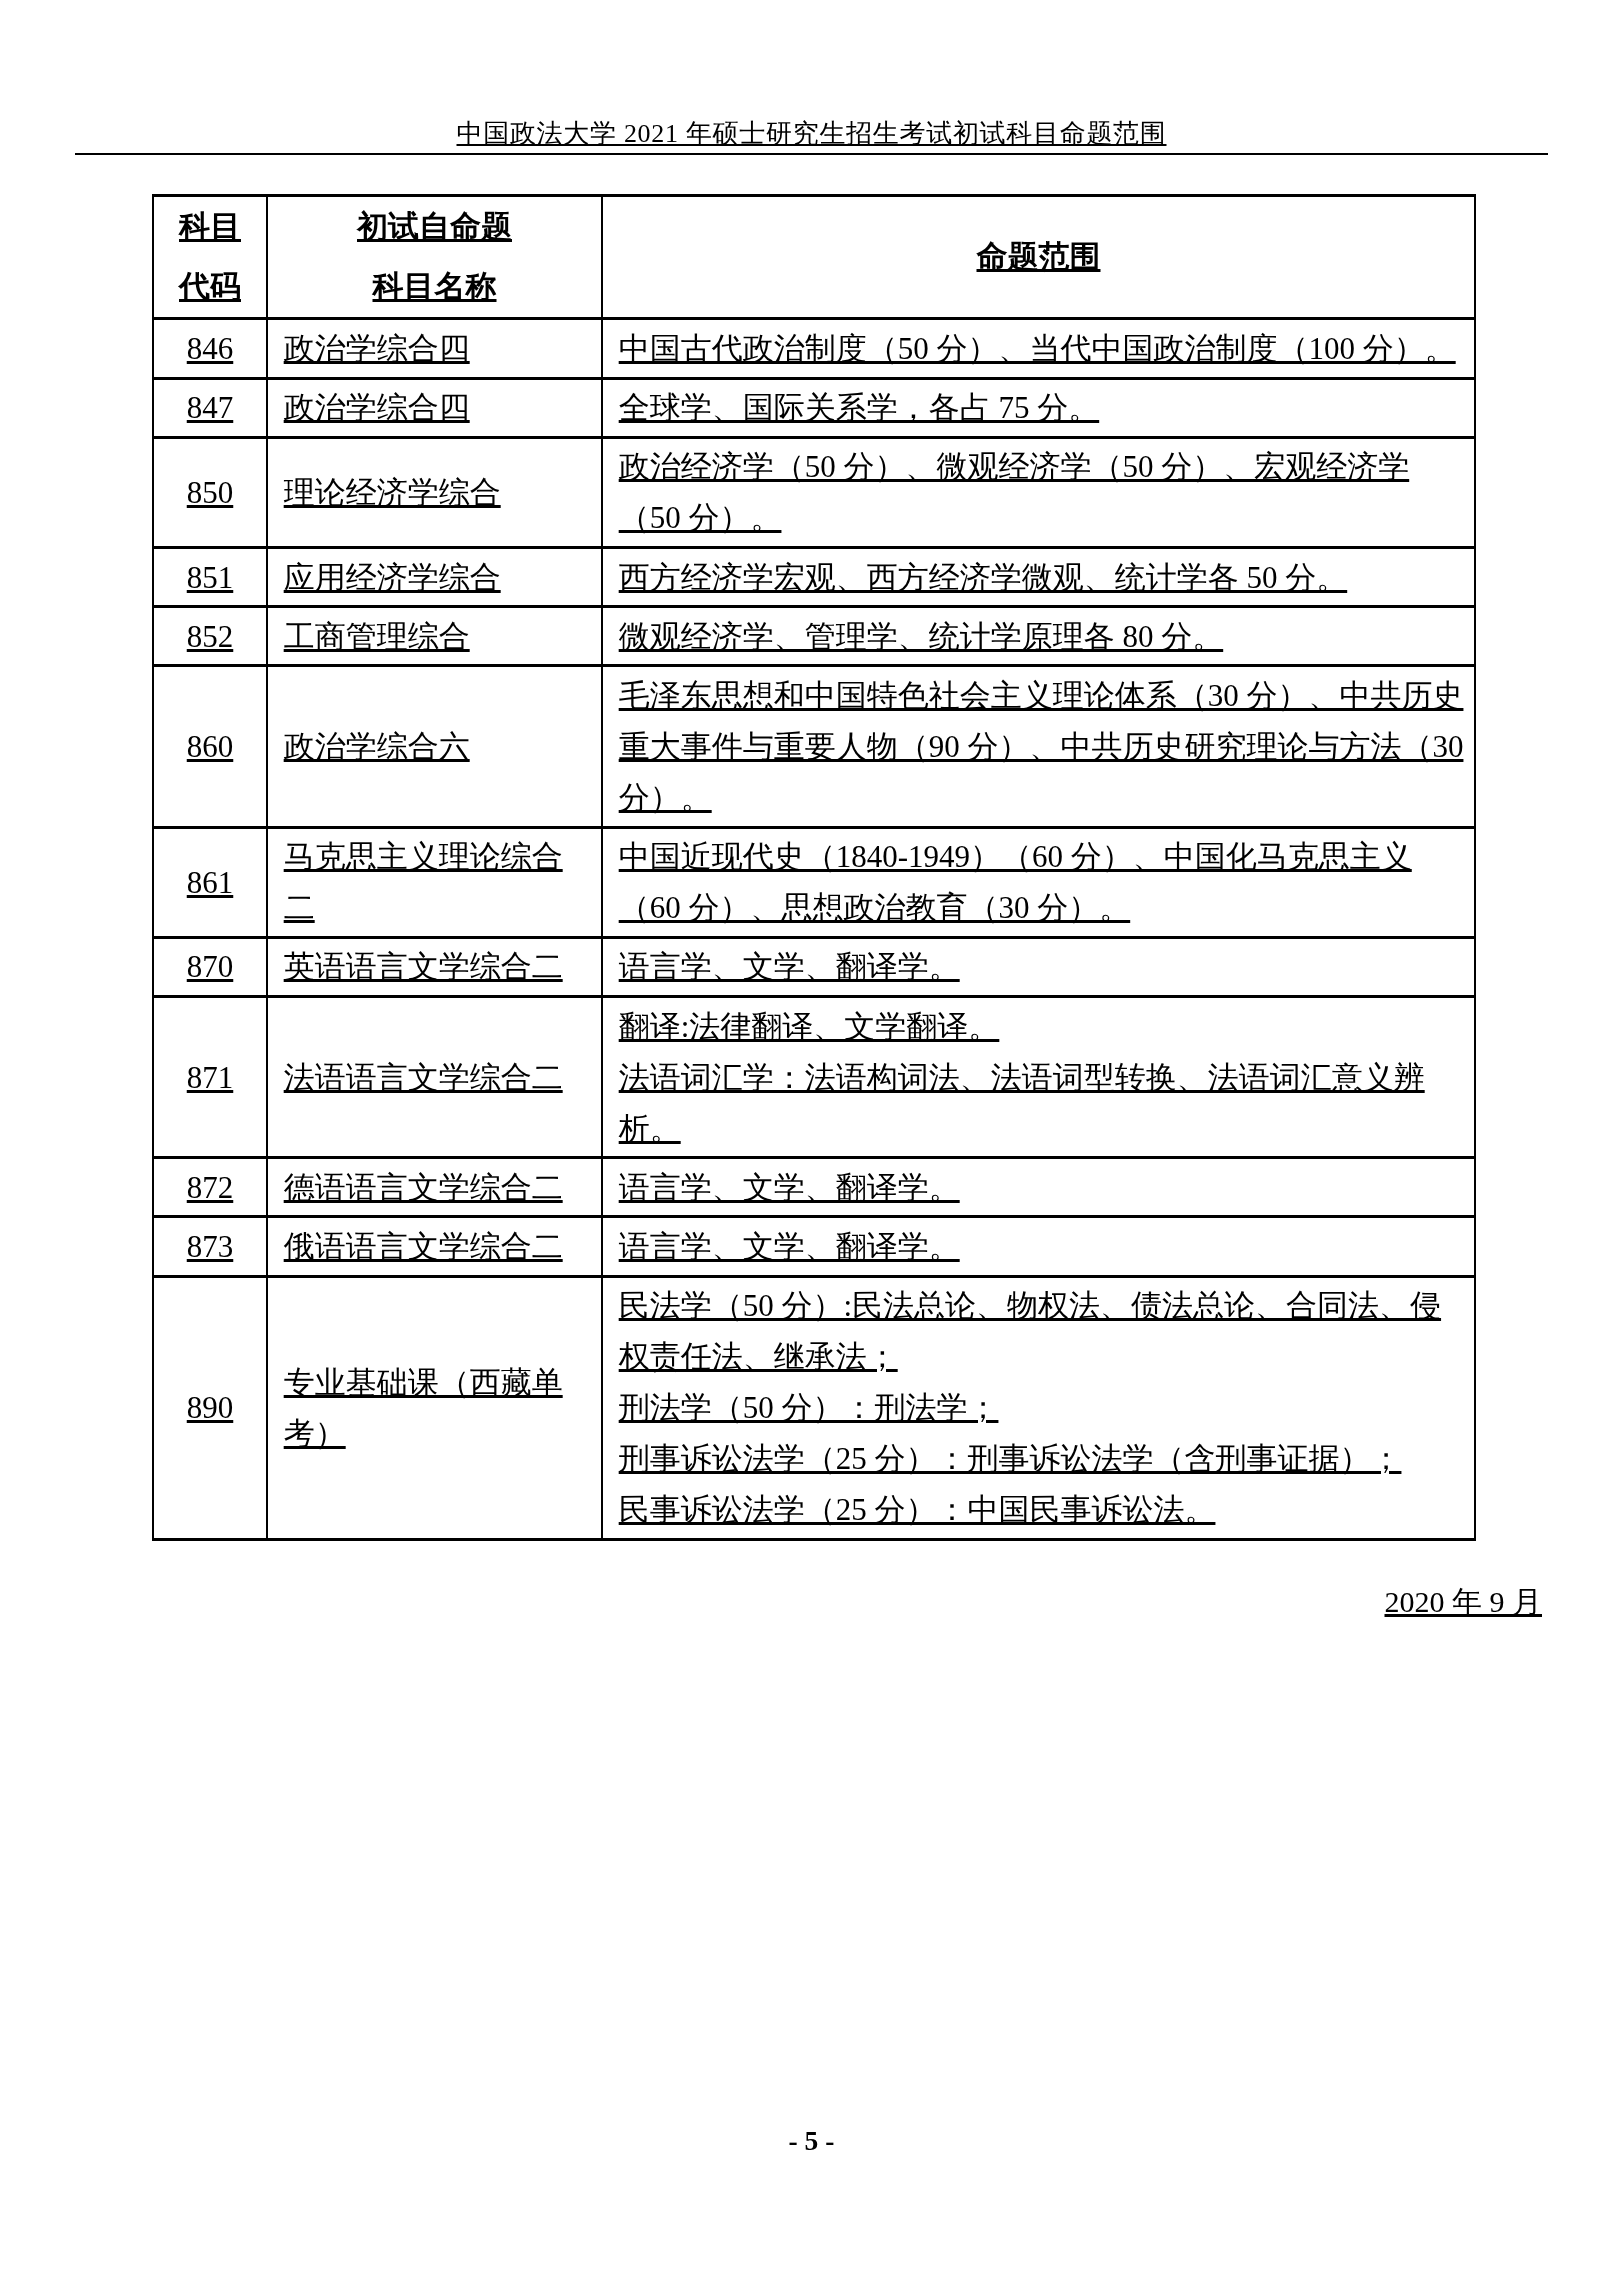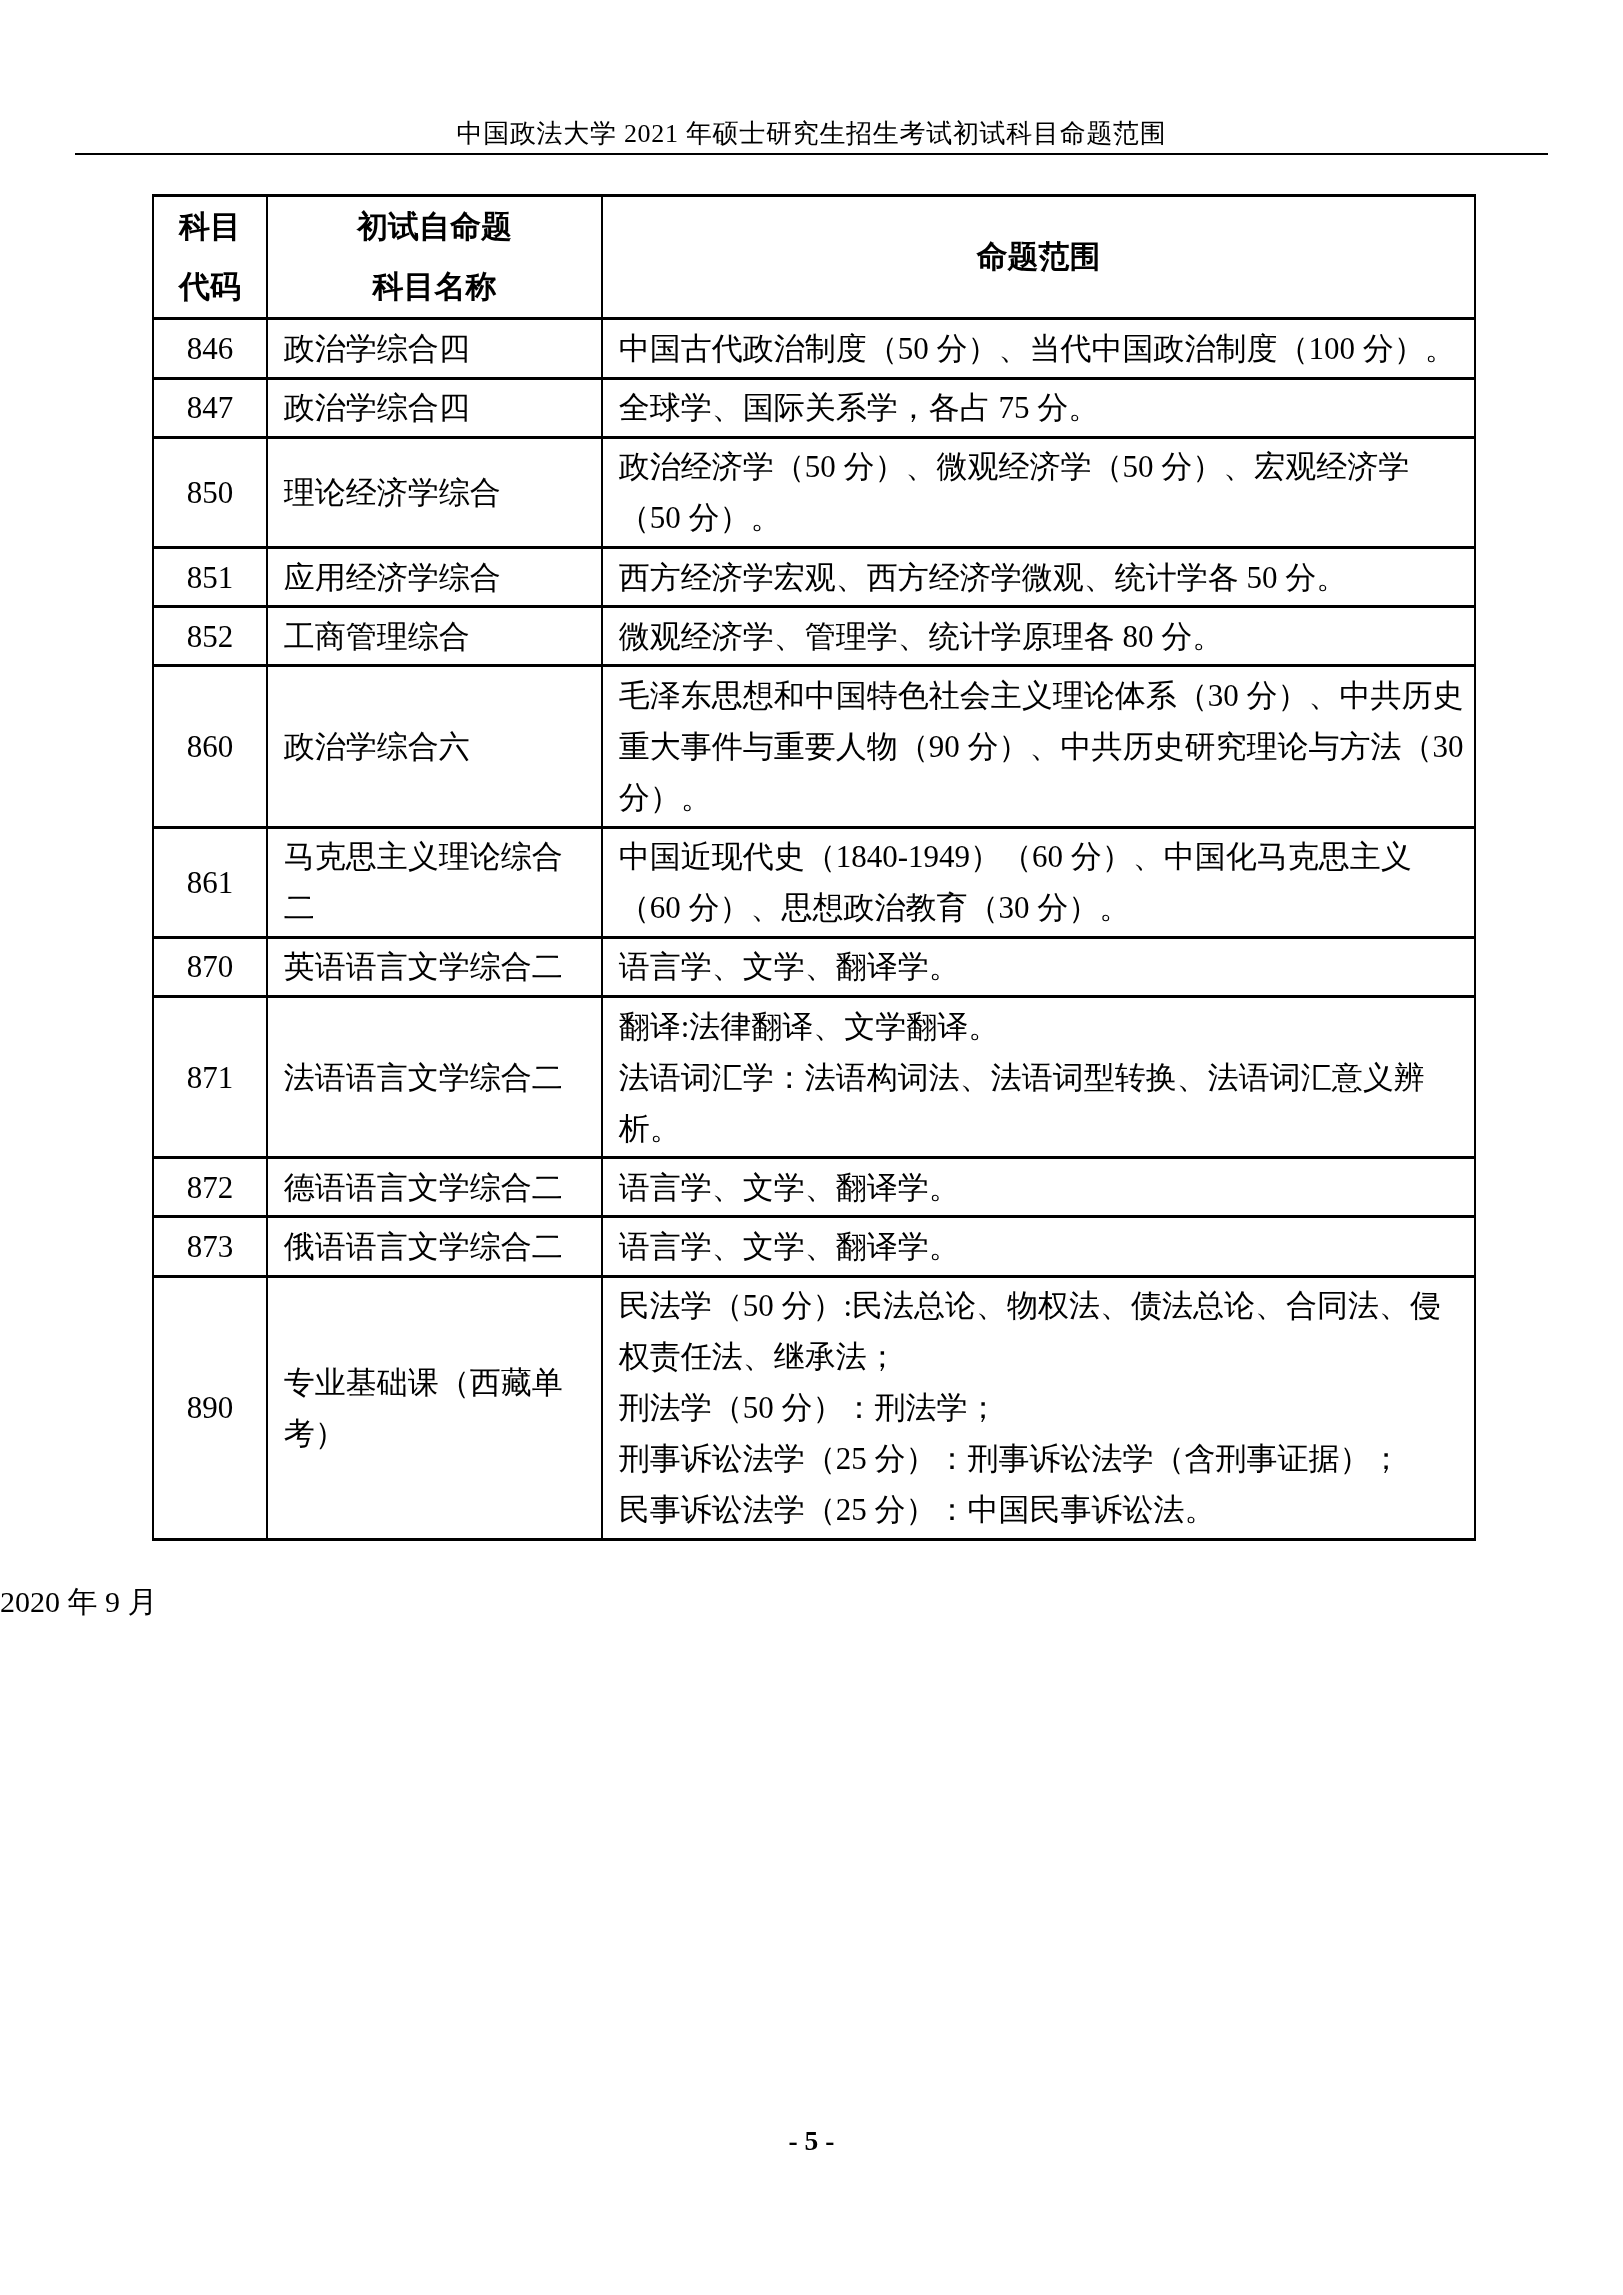--- a/index.html
+++ b/index.html
@@ -5,20 +5,21 @@
   * { margin: 0; padding: 0; box-sizing: border-box; }
   html, body { background: #ffffff; }
   .page {
     position: relative;
     width: 1623px;
     height: 2295px;
     background: #ffffff;
     color: #000000;
     font-family: "Liberation Serif", serif;
     overflow: hidden;
+    text-decoration: underline;
   }
   .doc-title {
     margin-top: 118px;
     text-align: center;
     font-size: 26px;
     line-height: 31px;
     letter-spacing: 0.7px;
   }
   .title-rule {
     width: 1473px;
@@ -59,21 +60,22 @@
     white-space: pre-line;
     margin-left: 48px;
   }
   .subjects-table td.code {
     text-align: center;
     padding: 2.6px 0;
     font-size: 31px;
   }
   .date-line {
     margin-top: 42px;
-    padding-right: 111px;
+    text-align: right;
+    padding-right: 81px;
     font-size: 30px;
     line-height: 37px;
   }
   .page-number {
     position: absolute;
     top: 2125px;
     left: 0;
     width: 100%;
     text-align: center;
     font-size: 27.5px;

